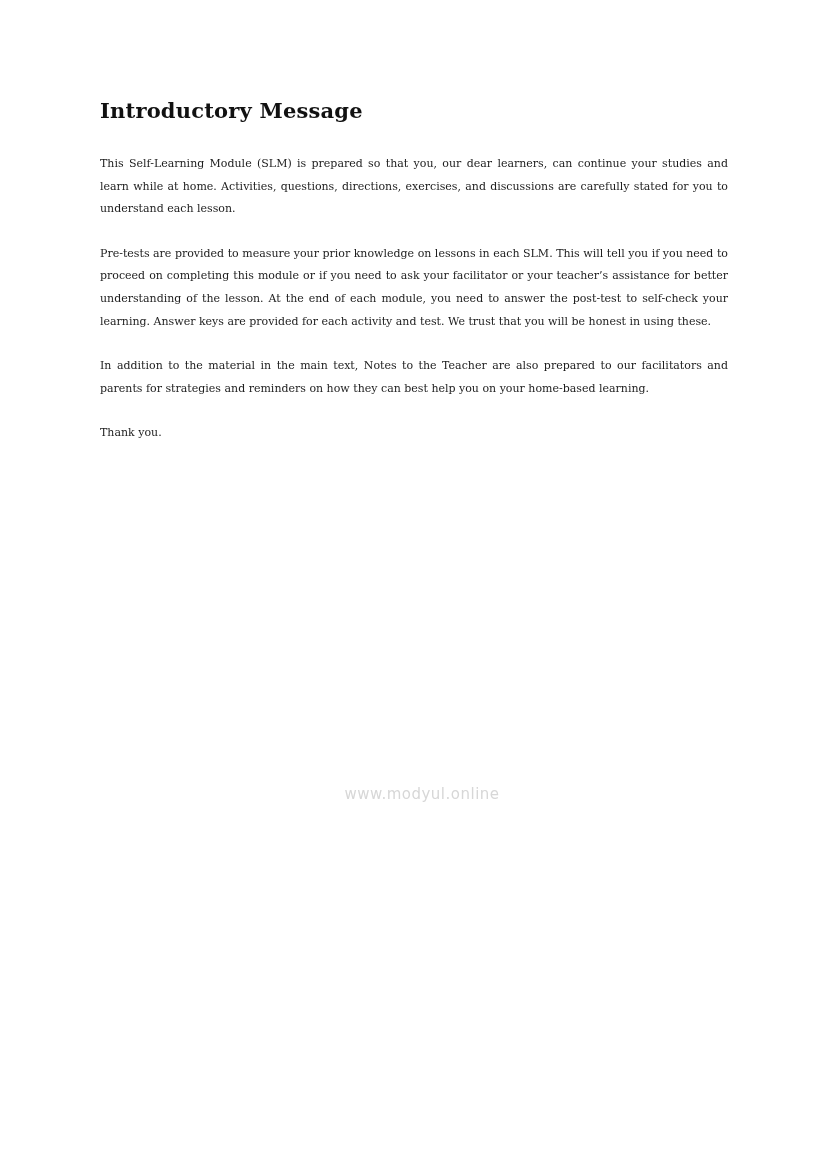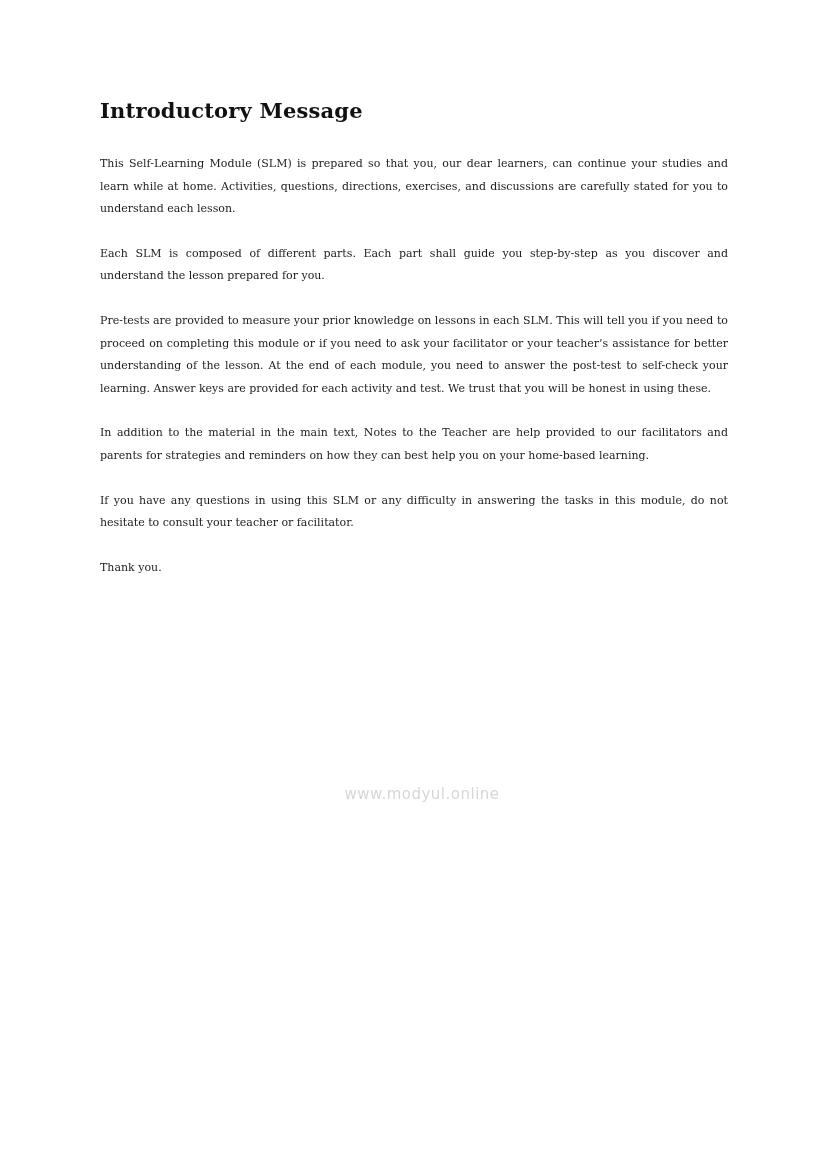--- a/index.html
+++ b/index.html
@@ -57,26 +57,24 @@
 </style>
 </head>
 <body>
 
 <div class="page">
   <div class="content">
     <h1 class="doc-title">Introductory Message</h1>
 
     <p class="doc-paragraph">This Self-Learning Module (SLM) is prepared so that you, our dear learners, can continue your studies and learn while at home. Activities, questions, directions, exercises, and discussions are carefully stated for you to understand each lesson.</p>
 
-    <p class="doc-paragraph">Each SLM is composed of different parts.  Each part shall guide you step-by-step as you discover and understand the lesson prepared for you.</p>
 
     <p class="doc-paragraph">Pre-tests are provided to measure your prior knowledge on lessons in each SLM. This will tell you if you need to proceed on completing this module or if you need to ask your facilitator or your teacher’s assistance for better understanding of the lesson. At the end of each module, you need to answer the post-test to self-check your learning. Answer keys are provided for each activity and test. We trust that you will be honest in using these.</p>
 
-    <p class="doc-paragraph">In addition to the material in the main text, Notes to the Teacher are help provided to our facilitators and parents for strategies and reminders on how they can best help you on your home-based learning.</p>
+    <p class="doc-paragraph">In addition to the material in the main text, Notes to the Teacher are also prepared to our facilitators and parents for strategies and reminders on how they can best help you on your home-based learning.</p>
 
 
-    <p class="doc-paragraph">If you have any questions in using this SLM or any difficulty in answering the tasks in this module, do not hesitate to consult your teacher or facilitator.</p>
 
     <p class="doc-paragraph last">Thank you.</p>
   </div>
 
   <div class="watermark">www.modyul.online</div>
 </div>
 
 </body></html>

